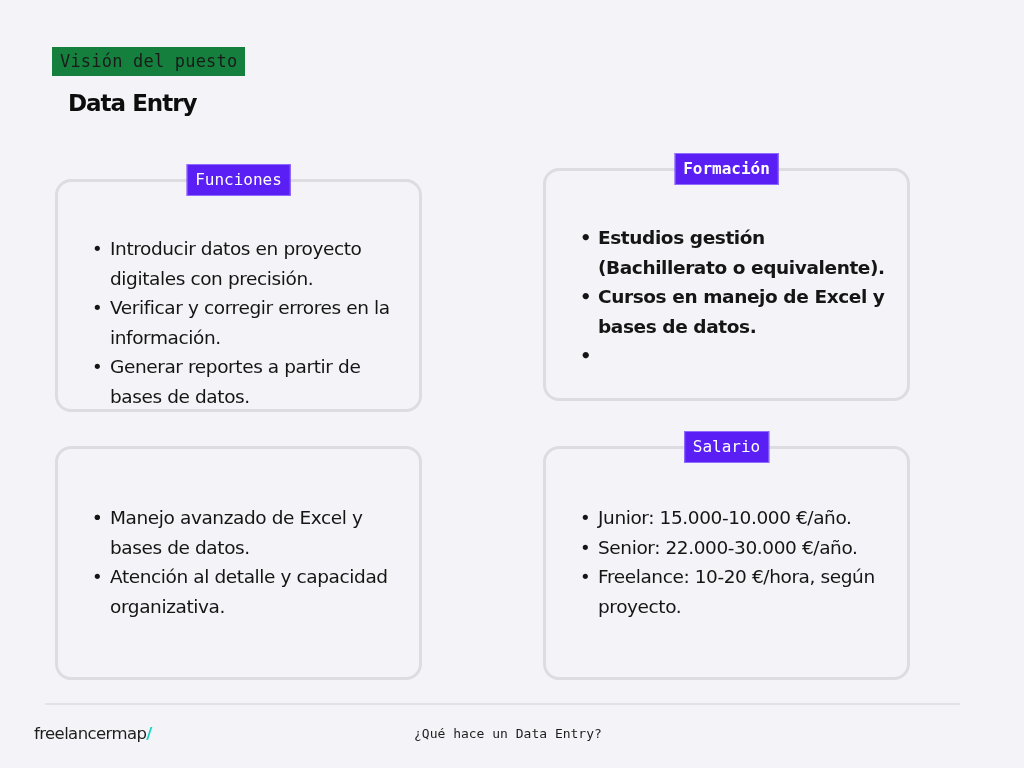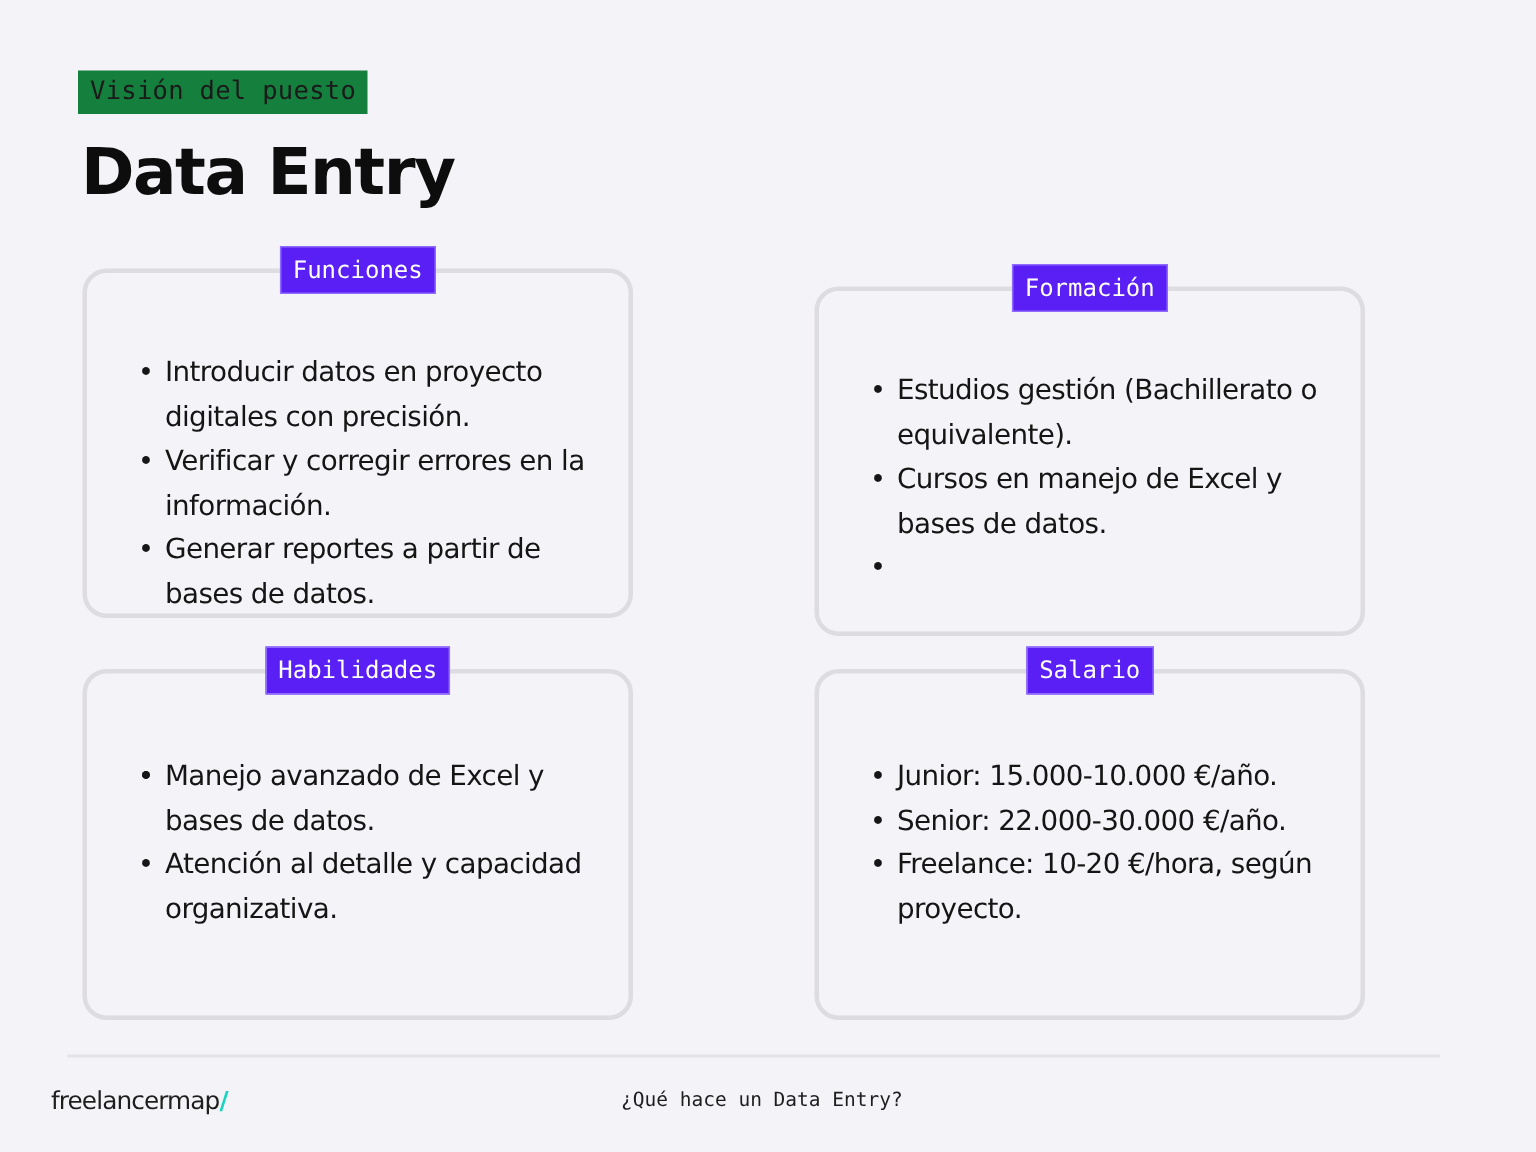--- a/index.html
+++ b/index.html
@@ -12,23 +12,23 @@
   }
   .eyebrow {
     position: absolute; left: 52px; top: 47px;
     background: #15803d;
     padding: 4px 8px 5px 8px;
     font-family: "DejaVu Sans Mono", monospace;
     font-size: 17px; color: #1a1a1a;
     letter-spacing: 0.2px;
   }
   .title {
-    position: absolute; left: 54px; top: 90px;
+    position: absolute; left: 68px; top: 90px;
     font-family: "DejaVu Sans", sans-serif;
-    font-weight: bold; font-size: 43px;
+    font-weight: bold; font-size: 23px;
     letter-spacing: -1px; color: #0d0d0d;
     margin: 0;
   }
   .card {
     position: absolute;
     width: 367px;
     border: 3px solid #dddce1;
     border-radius: 16px;
     background: #f4f3f7;
     box-sizing: border-box;
@@ -56,21 +56,21 @@
     font-size: 18.5px;
     line-height: 29.5px;
     letter-spacing: -0.4px;
     color: #151515;
   }
   .card li .bullet {
     position: absolute; left: 2px; top: 0;
     font-size: 18px;
   }
   #card-funciones { left: 55px; top: 179px; height: 233px; }
-  #card-formacion { left: 543px; top: 191px; height: 233px; }
+  #card-formacion { left: 543px; top: 168px; height: 233px; font-weight: bold; }
   #card-habilidades { left: 55px; top: 446px; height: 234px; }
   #card-salario { left: 543px; top: 446px; height: 234px; }
   #card-funciones ul, #card-formacion ul { top: 52px; }
   #card-habilidades ul, #card-salario ul { top: 54px; }
 
   .footer-rule {
     position: absolute; left: 45px; right: 64px; top: 703px;
     height: 2px; background: #e3e2e7;
   }
   .logo {
@@ -104,21 +104,20 @@
 <div class="card" id="card-formacion">
   <div class="card-label">Formación</div>
   <ul>
     <li><span class="bullet">•</span><span>Estudios gestión (Bachillerato o equivalente).</span></li>
     <li><span class="bullet">•</span><span>Cursos en manejo de Excel y bases de datos.</span></li>
     <li><span class="bullet">•</span></li>
   </ul>
 </div>
 
 <div class="card" id="card-habilidades">
-  <div class="card-label">Habilidades</div>
   <ul>
     <li><span class="bullet">•</span></li>
     <li><span class="bullet">•</span><span>Manejo avanzado de Excel y bases de datos.</span></li>
     <li><span class="bullet">•</span><span>Atención al detalle y capacidad organizativa.</span></li>
   </ul>
 </div>
 
 <div class="card" id="card-salario">
   <div class="card-label">Salario</div>
   <ul>

